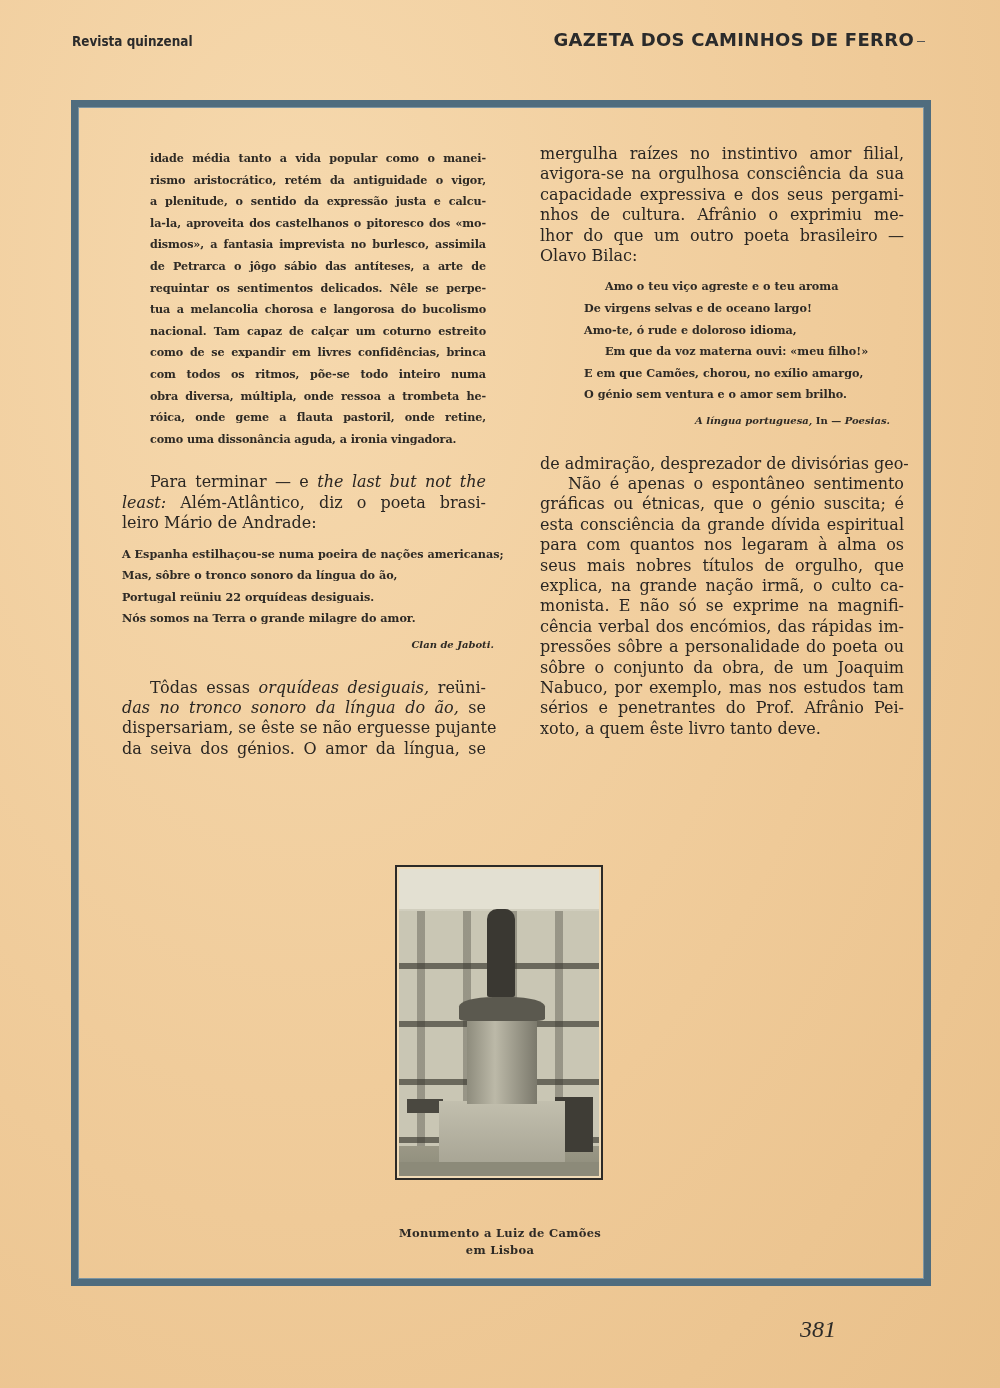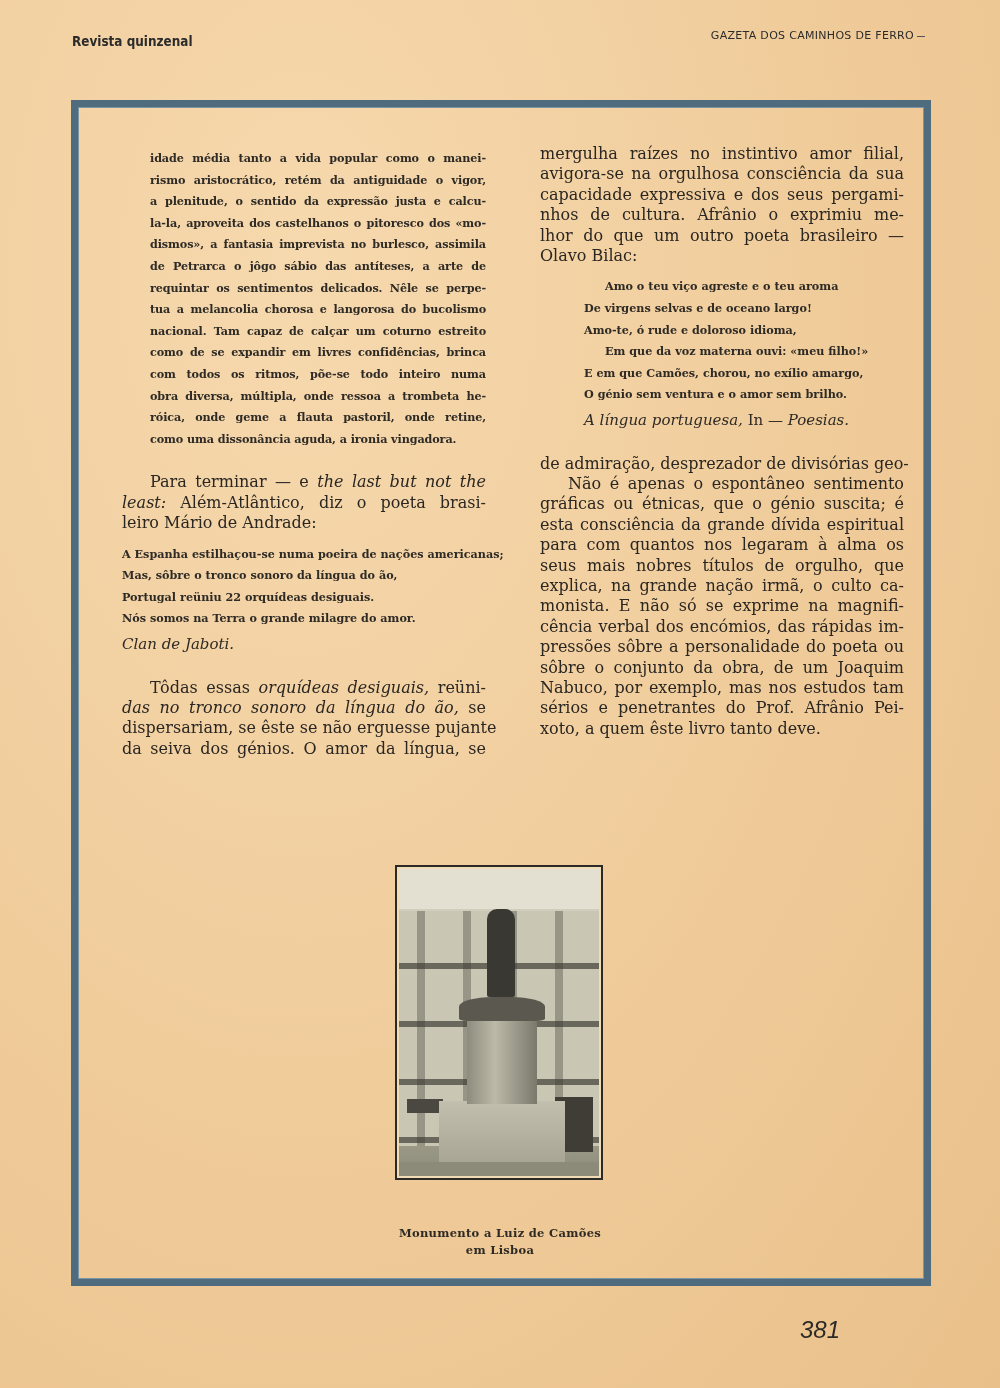--- a/index.html
+++ b/index.html
@@ -10,21 +10,21 @@
     font-family: "DejaVu Serif", serif;
     color: #2a2622;
   }
   .running-left {
     position: absolute; left: 72px; top: 33px;
     font-family: "DejaVu Sans", sans-serif; font-weight: bold; font-size: 14px;
     color: #2b2b2b; transform: scaleX(0.86); transform-origin: left;
   }
   .running-right {
     position: absolute; right: 75px; top: 29px;
-    font-family: "DejaVu Sans", sans-serif; font-weight: normal; font-size: 11px;
+    font-family: "DejaVu Sans", sans-serif; font-weight: bold; font-size: 18px;
     letter-spacing: 0.3px; color: #2b2b2b;
   }
   .running-right::after {
     content: ""; display: inline-block; width: 8px; height: 1px; background: #555;
     margin-left: 3px; vertical-align: middle;
   }
   .frame {
     position: absolute; left: 71px; top: 100px; width: 860px; height: 1186px;
     box-sizing: border-box; border: 7px solid #4f6c7e;
     box-shadow: inset 0 0 0 1px #7d95a2;
@@ -45,22 +45,22 @@
     font-size: 16px; line-height: 20.4px; margin: 0; color: #2a2622;
     font-family: "DejaVu Serif", serif;
   }
   .big-para .line { display: block; text-align: justify; text-align-last: justify; white-space: nowrap; }
   .big-para .line.last { text-align-last: left; }
 
   .verse { margin: 0; font-size: 11.2px; line-height: 21.6px; font-weight: bold; color: #2e2a25; }
   .verse .v { display: block; white-space: nowrap; }
   .verse .v.indent-v { padding-left: 21px; }
   .verse-source {
-    font-style: italic; font-size: 15px; font-weight: normal; color: #2e2a25;
-    margin-top: 4px;
+    font-style: italic; font-size: 10px; font-weight: bold; color: #2e2a25;
+    text-align: right; margin-top: 4px;
   }
   .photo-wrap {
     position: absolute; left: 395px; top: 865px; width: 208px; height: 315px;
     border: 2px solid #2c2a27; box-sizing: border-box; padding: 2px;
     background: #f1dcb8;
   }
   .photo {
     width: 100%; height: 100%; position: relative; overflow: hidden;
     background: linear-gradient(#d9d6c8 0%, #cdcab9 20%, #bdbaa7 50%, #a8a592 80%, #8d8b7a 100%);
   }
@@ -90,21 +90,21 @@
   .photo .awning { position: absolute; left: 8px; top: 230px; width: 36px; height: 14px; background: #4a4840; }
   .photo .car { position: absolute; right: 6px; top: 228px; width: 38px; height: 55px; background: #3f3d36; }
 
   .caption {
     position: absolute; left: 360px; top: 1225px; width: 280px; text-align: center;
     font-size: 11.5px; line-height: 17px; font-weight: bold; color: #2e2a25;
     letter-spacing: 0.3px;
   }
   .page-number {
     position: absolute; left: 800px; top: 1316px;
-    font-family: Liberation Sans, sans-serif; font-style: italic; font-size: 24px; color: #2c2a27;
+    font-family: Liberation Serif, serif; font-style: italic; font-size: 24px; color: #2c2a27;
   }
   .gap-10 { height: 10px; }
   .gap-22 { height: 22px; }
 </style>
 </head>
 <body>
 
 <div class="running-left">Revista quinzenal</div>
 <div class="running-right">GAZETA DOS CAMINHOS DE FERRO</div>
 

